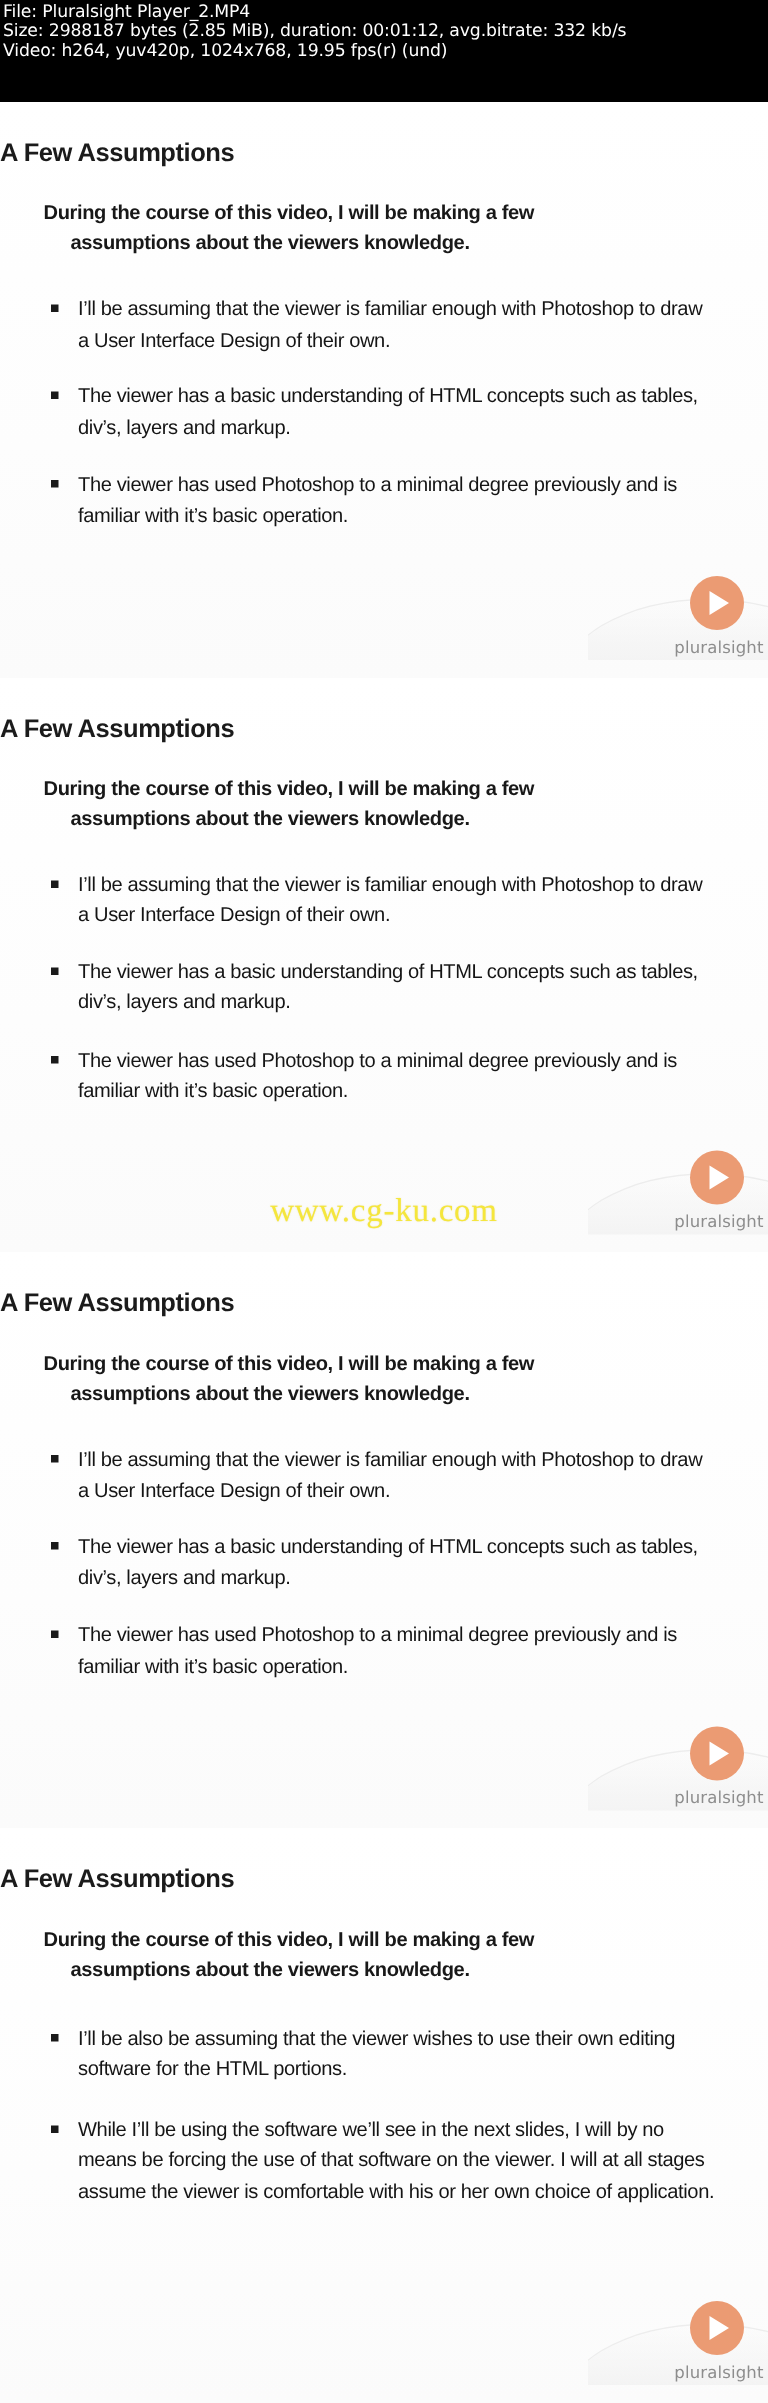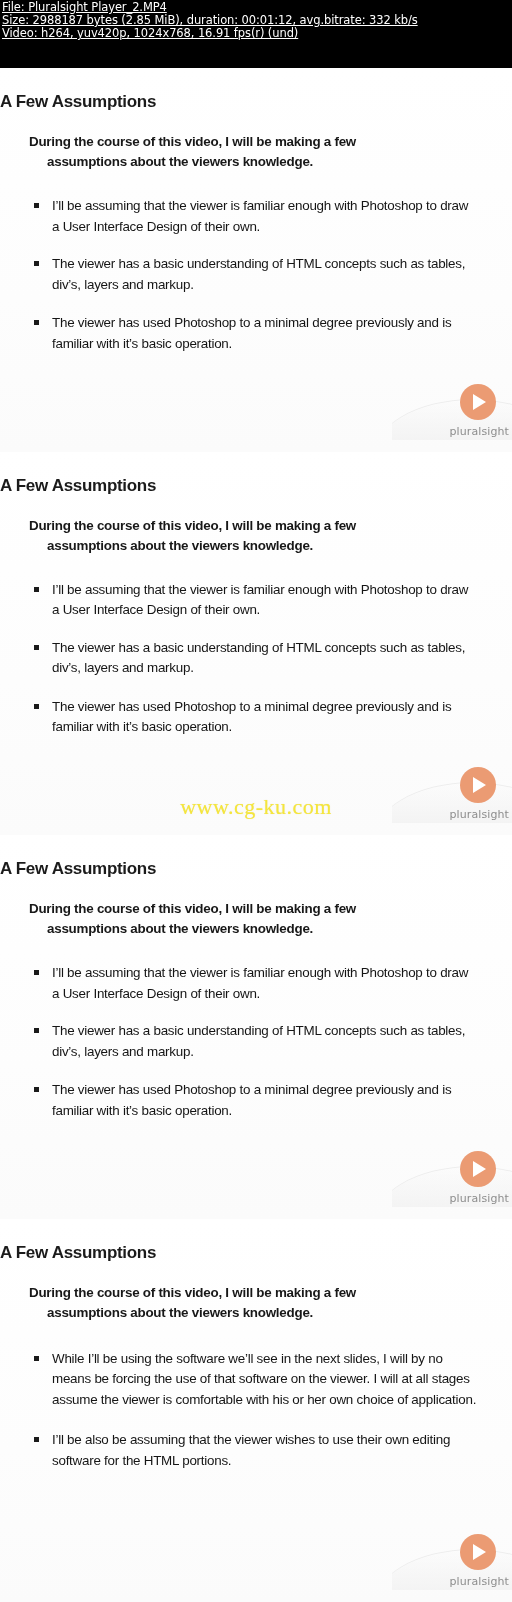--- a/index.html
+++ b/index.html
@@ -21,21 +21,20 @@
     color: #ffffff;
     width: 512px;
     height: 68px;
     box-sizing: border-box;
     padding: 1px 2px 0 2px;
     font-size: 11.5px;
     line-height: 13.2px;
     letter-spacing: -0.1px;
     font-family: "DejaVu Sans", sans-serif;
     overflow: hidden;
-    text-decoration: underline;
   }
   .info-header .line {
     white-space: nowrap;
   }
 
   
   .sheet {
     width: 512px;
     height: 1534px;
     background: #ffffff;
@@ -190,21 +189,21 @@
     z-index: 5;
     text-shadow: 0 0 1px rgba(200,180,0,0.35);
   }
 </style>
 </head>
 <body>
 
 <div class="info-header">
   <div class="line">File: Pluralsight Player_2.MP4</div>
   <div class="line">Size: 2988187 bytes (2.85 MiB), duration: 00:01:12, avg.bitrate: 332 kb/s</div>
-  <div class="line">Video: h264, yuv420p, 1024x768, 16.91 fps(r) (und)</div>
+  <div class="line">Video: h264, yuv420p, 1024x768, 19.95 fps(r) (und)</div>
 </div>
 
 <div class="sheet">
 
   <div class="frame frame-1">
     <div class="slide">
       <div class="slide-title">A Few Assumptions</div>
       <div class="slide-intro">
         <span>During the course of this video, I will be making a few</span>
         <span class="l2">assumptions about the viewers knowledge.</span>
@@ -296,25 +295,25 @@
   <div class="frame frame-4">
     <div class="slide">
       <div class="slide-title">A Few Assumptions</div>
       <div class="slide-intro">
         <span>During the course of this video, I will be making a few</span>
         <span class="l2">assumptions about the viewers knowledge.</span>
       </div>
       <div class="bullets">
         <div class="bullet">
           <span class="marker"></span>
+          <span>I’ll be also be assuming that the viewer wishes to use their own editing software for the HTML portions.</span>
+        </div>
+        <div class="bullet">
+          <span class="marker"></span>
           <span>While I’ll be using the software we’ll see in the next slides, I will by no means be forcing the use of that software on the viewer.  I will at all stages assume the viewer is comfortable with his or her own choice of application.</span>
-        </div>
-        <div class="bullet">
-          <span class="marker"></span>
-          <span>I’ll be also be assuming that the viewer wishes to use their own editing software for the HTML portions.</span>
         </div>
       </div>
       <div class="brand">
         <div class="swoosh"></div>
         <div class="play-circle"></div>
         <div class="play-tri"></div>
         <div class="brand-text">pluralsight</div>
       </div>
     </div>
   </div>

